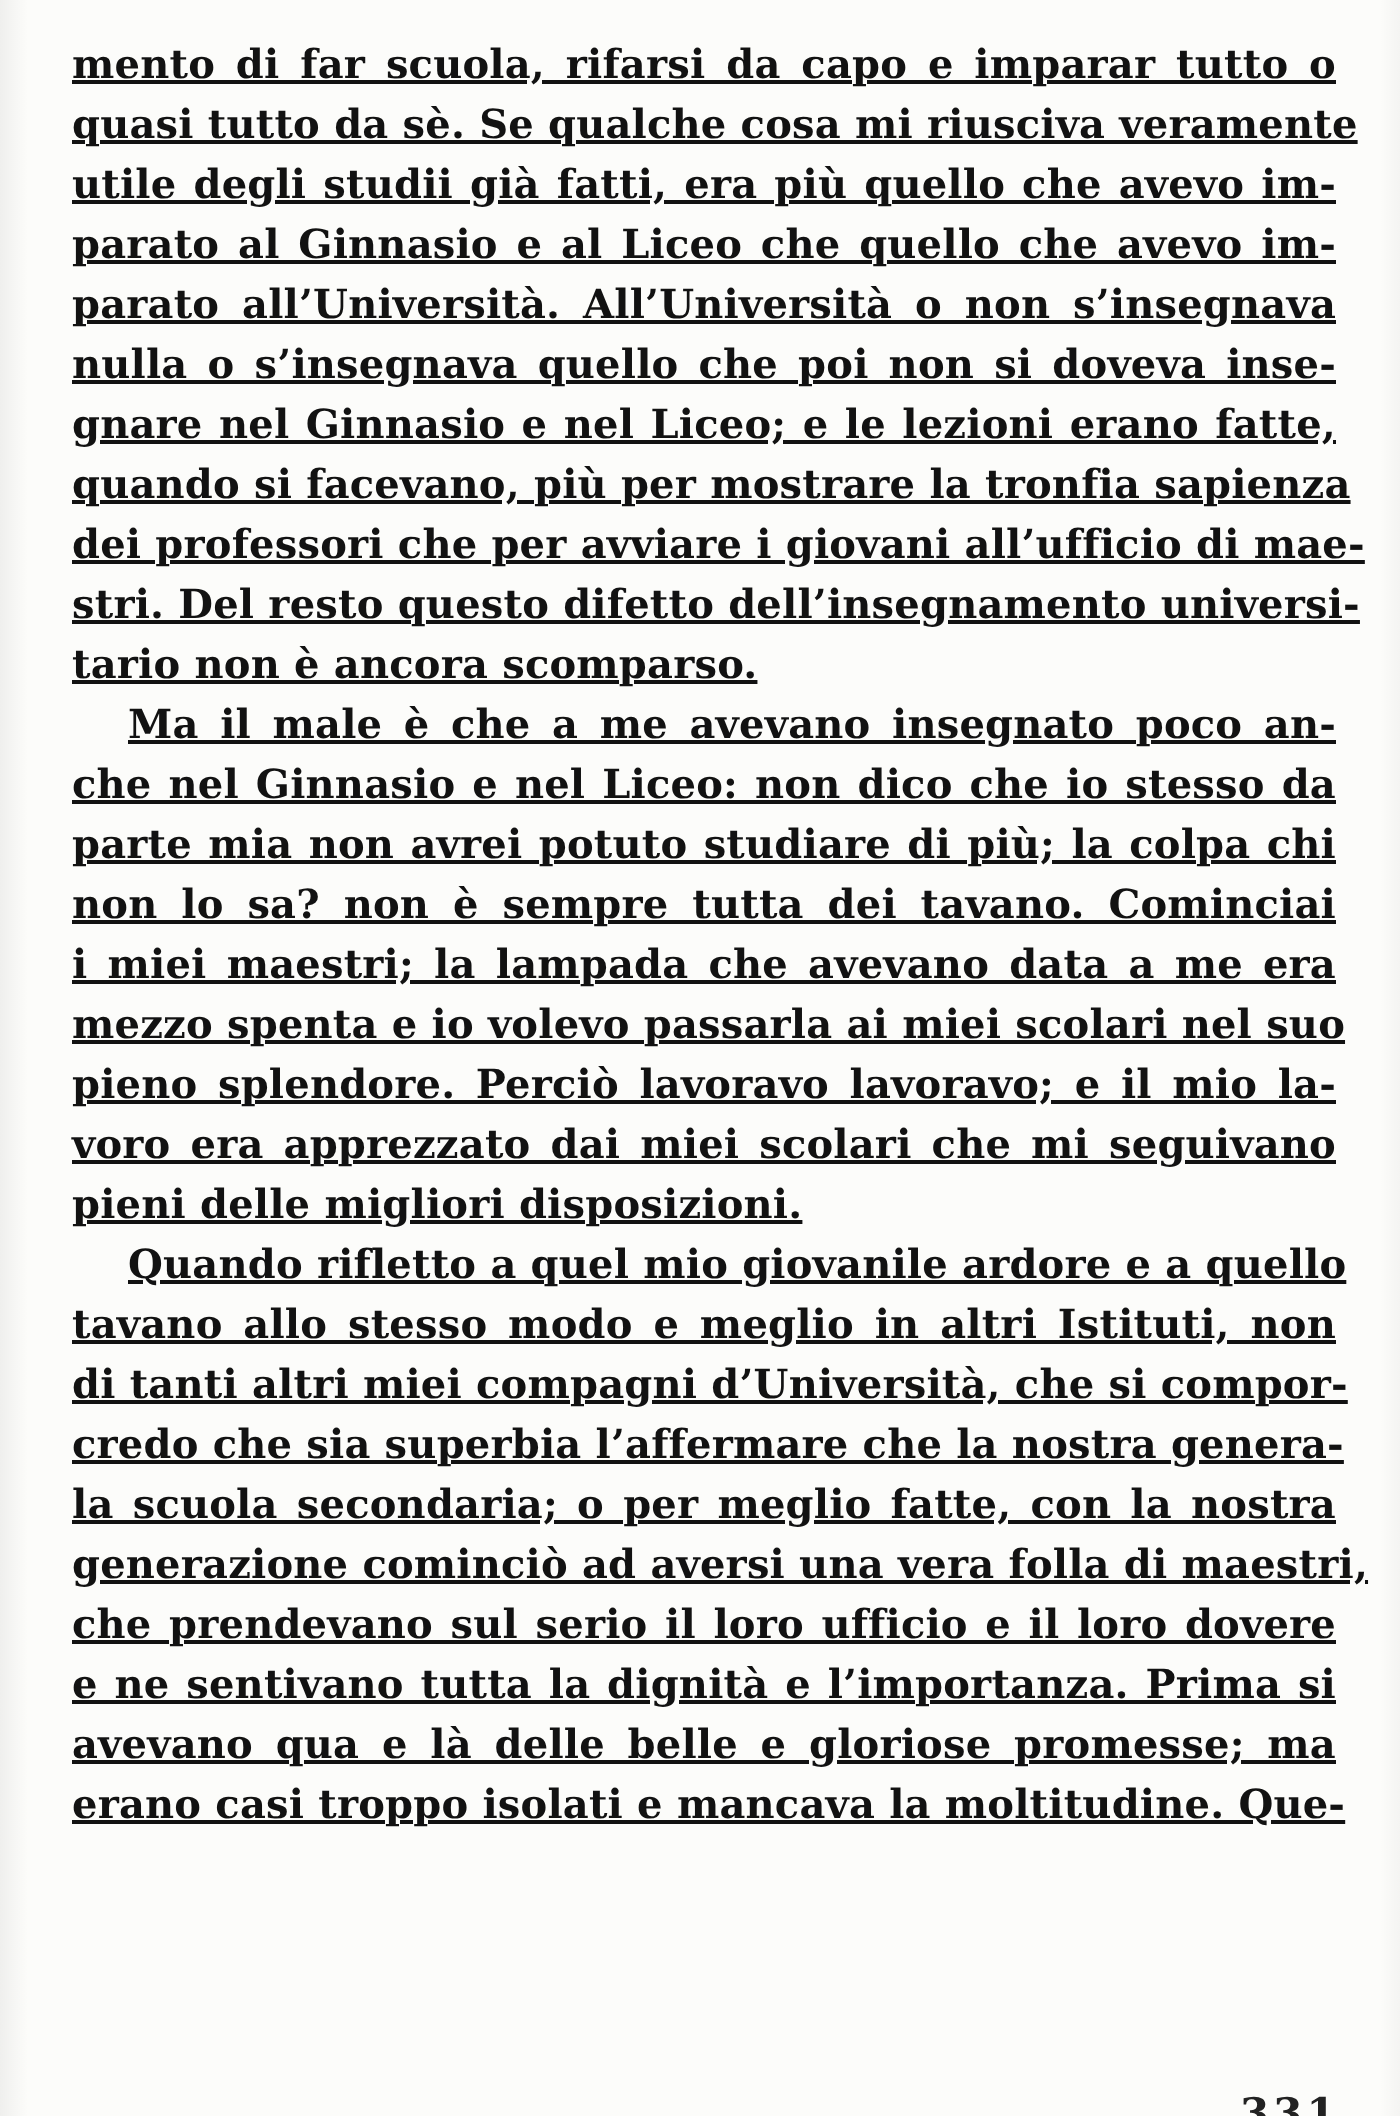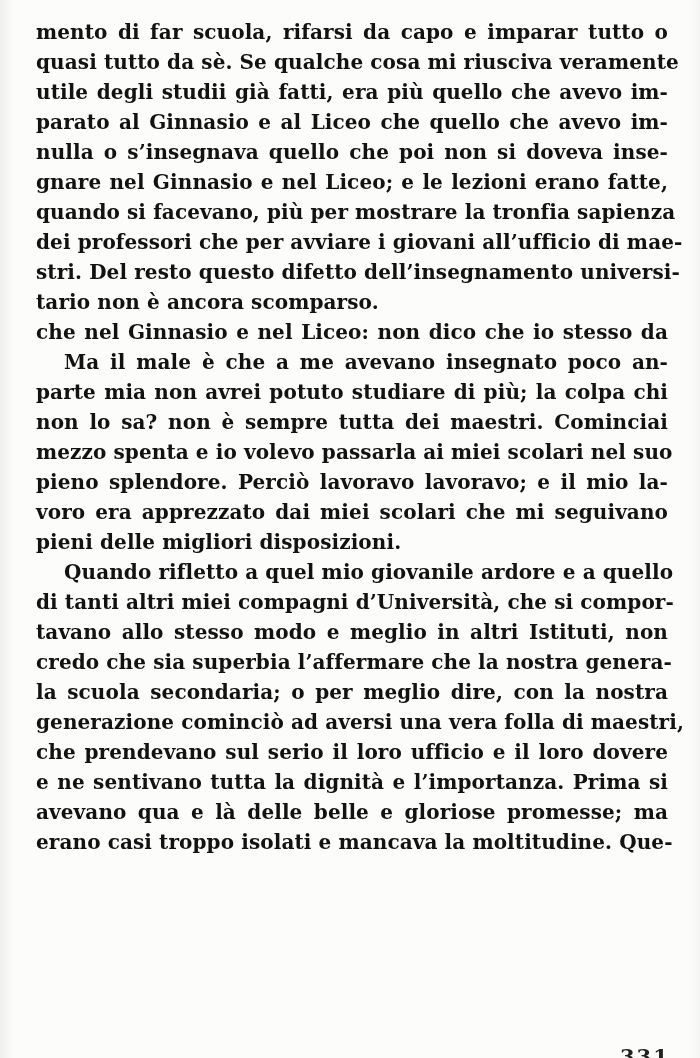--- a/index.html
+++ b/index.html
@@ -23,20 +23,21 @@
     pointer-events: none;
     background:
       linear-gradient(to right, rgba(0,0,0,0.05), rgba(0,0,0,0) 14px),
       linear-gradient(to left, rgba(0,0,0,0.03), rgba(0,0,0,0) 10px);
   }
   #text-block {
     position: absolute;
     left: 36px;
     top: 17px;
     width: 632px;
+    text-decoration: underline;
   }
   .line {
     height: 30px;
     line-height: 30px;
     font-size: 20px;
     font-weight: bold;
     letter-spacing: 0.1px;
     white-space: nowrap;
     text-align: justify;
     text-align-last: justify;
@@ -59,39 +60,41 @@
   }
 </style>
 </head>
 <body>
 
 <div id="text-block">
     <div class="line">mento di far scuola, rifarsi da capo e imparar tutto o</div>
     <div class="line">quasi tutto da sè. Se qualche cosa mi riusciva veramente</div>
     <div class="line">utile degli studii già fatti, era più quello che avevo im-</div>
     <div class="line">parato al Ginnasio e al Liceo che quello che avevo im-</div>
+    <div class="line">parato all’Università. All’Università o non s’insegnava</div>
     <div class="line">nulla o s’insegnava quello che poi non si doveva inse-</div>
     <div class="line">gnare nel Ginnasio e nel Liceo; e le lezioni erano fatte,</div>
     <div class="line">quando si facevano, più per mostrare la tronfia sapienza</div>
     <div class="line">dei professori che per avviare i giovani all’ufficio di mae-</div>
     <div class="line">stri. Del resto questo difetto dell’insegnamento universi-</div>
     <div class="line no-just">tario non è ancora scomparso.</div>
+    <div class="line indent">Ma il male è che a me avevano insegnato poco an-</div>
     <div class="line">che nel Ginnasio e nel Liceo: non dico che io stesso da</div>
-    <div class="line indent">Ma il male è che a me avevano insegnato poco an-</div>
     <div class="line">parte mia non avrei potuto studiare di più; la colpa chi</div>
-    <div class="line">non lo sa? non è sempre tutta dei maestri. Cominciai</div>
+    <div class="line">non lo sa? non è sempre tutta dei tavano. Cominciai</div>
+    <div class="line">i miei maestri; la lampada che avevano data a me era</div>
     <div class="line">mezzo spenta e io volevo passarla ai miei scolari nel suo</div>
     <div class="line">pieno splendore. Perciò lavoravo lavoravo; e il mio la-</div>
     <div class="line">voro era apprezzato dai miei scolari che mi seguivano</div>
     <div class="line no-just">pieni delle migliori disposizioni.</div>
     <div class="line indent">Quando rifletto a quel mio giovanile ardore e a quello</div>
+    <div class="line">tavano allo stesso modo e meglio in altri Istituti, non</div>
     <div class="line">di tanti altri miei compagni d’Università, che si compor-</div>
-    <div class="line">tavano allo stesso modo e meglio in altri Istituti, non</div>
     <div class="line">credo che sia superbia l’affermare che la nostra genera-</div>
-    <div class="line">la scuola secondaria; o per meglio dire, con la nostra</div>
+    <div class="line">la scuola secondaria; o per meglio fatte, con la nostra</div>
     <div class="line">generazione cominciò ad aversi una vera folla di maestri,</div>
     <div class="line">che prendevano sul serio il loro ufficio e il loro dovere</div>
     <div class="line">e ne sentivano tutta la dignità e l’importanza. Prima si</div>
     <div class="line">avevano qua e là delle belle e gloriose promesse; ma</div>
     <div class="line">erano casi troppo isolati e mancava la moltitudine. Que-</div>
   </div>
 
 <div id="page-number">331</div>
 
 </body></html>

